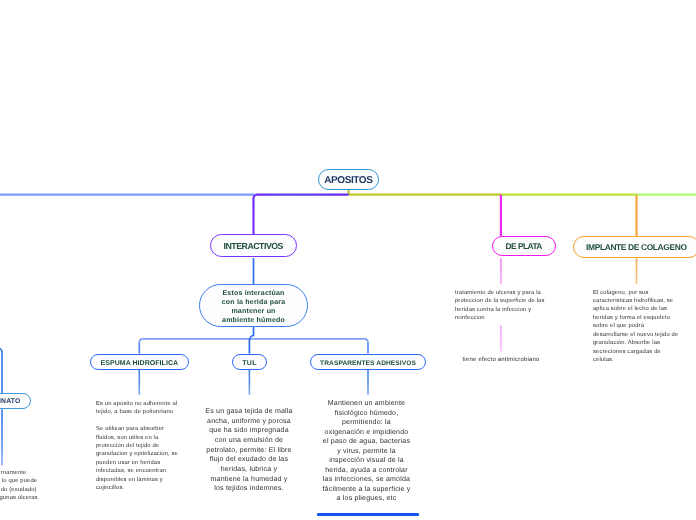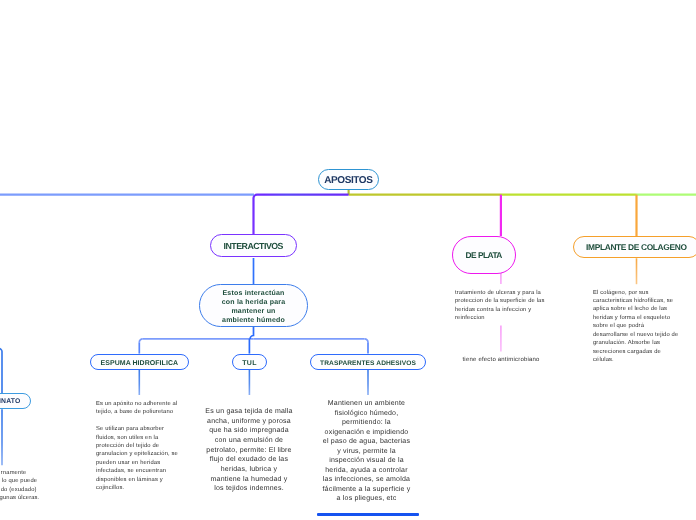--- a/index.html
+++ b/index.html
@@ -116,21 +116,21 @@
 </div>
 
 <div class="node" style="left:231.6px;top:353.6px;width:35.6px;height:16.6px;border:1.35px solid #2E6BFC;">
   <b style="color:#1F4E3D;font-size:7.0px;letter-spacing:0.25px;margin-left:0.25px;position:relative;top:1.8px;">TUL</b>
 </div>
 
 <div class="node" style="left:309.6px;top:353.6px;width:116.8px;height:16.6px;border:1.35px solid #2E6BFC;">
   <b style="color:#1F4E3D;font-size:6.6px;letter-spacing:0.1px;margin-left:0.1px;position:relative;top:1.9px;">TRASPARENTES ADHESIVOS</b>
 </div>
 
-<div class="node" style="left:452px;top:235.7px;width:64px;height:38px;border:1.4px solid #EE18EE;">
+<div class="node" style="left:492px;top:235.7px;width:64px;height:20px;border:1.4px solid #EE18EE;">
   <b style="color:#1F4E3D;font-size:8.4px;letter-spacing:-0.55px;margin-left:-0.55px;position:relative;top:0.4px;">DE PLATA</b>
 </div>
 
 <div class="node" style="left:573px;top:235.7px;width:127px;height:22.4px;border:1.4px solid #F5A02B;">
   <b style="color:#1F4E3D;font-size:8.4px;letter-spacing:-0.35px;margin-left:-0.35px;position:relative;top:0.4px;">IMPLANTE DE COLAGENO</b>
 </div>
 
 <div class="node" style="left:-26px;top:393.1px;width:56.5px;height:16.1px;border:1.3px solid #3D9BE0;">
   <b style="color:#1F3864;font-size:6.8px;letter-spacing:0.2px;">ALGINATO</b>
 </div>

